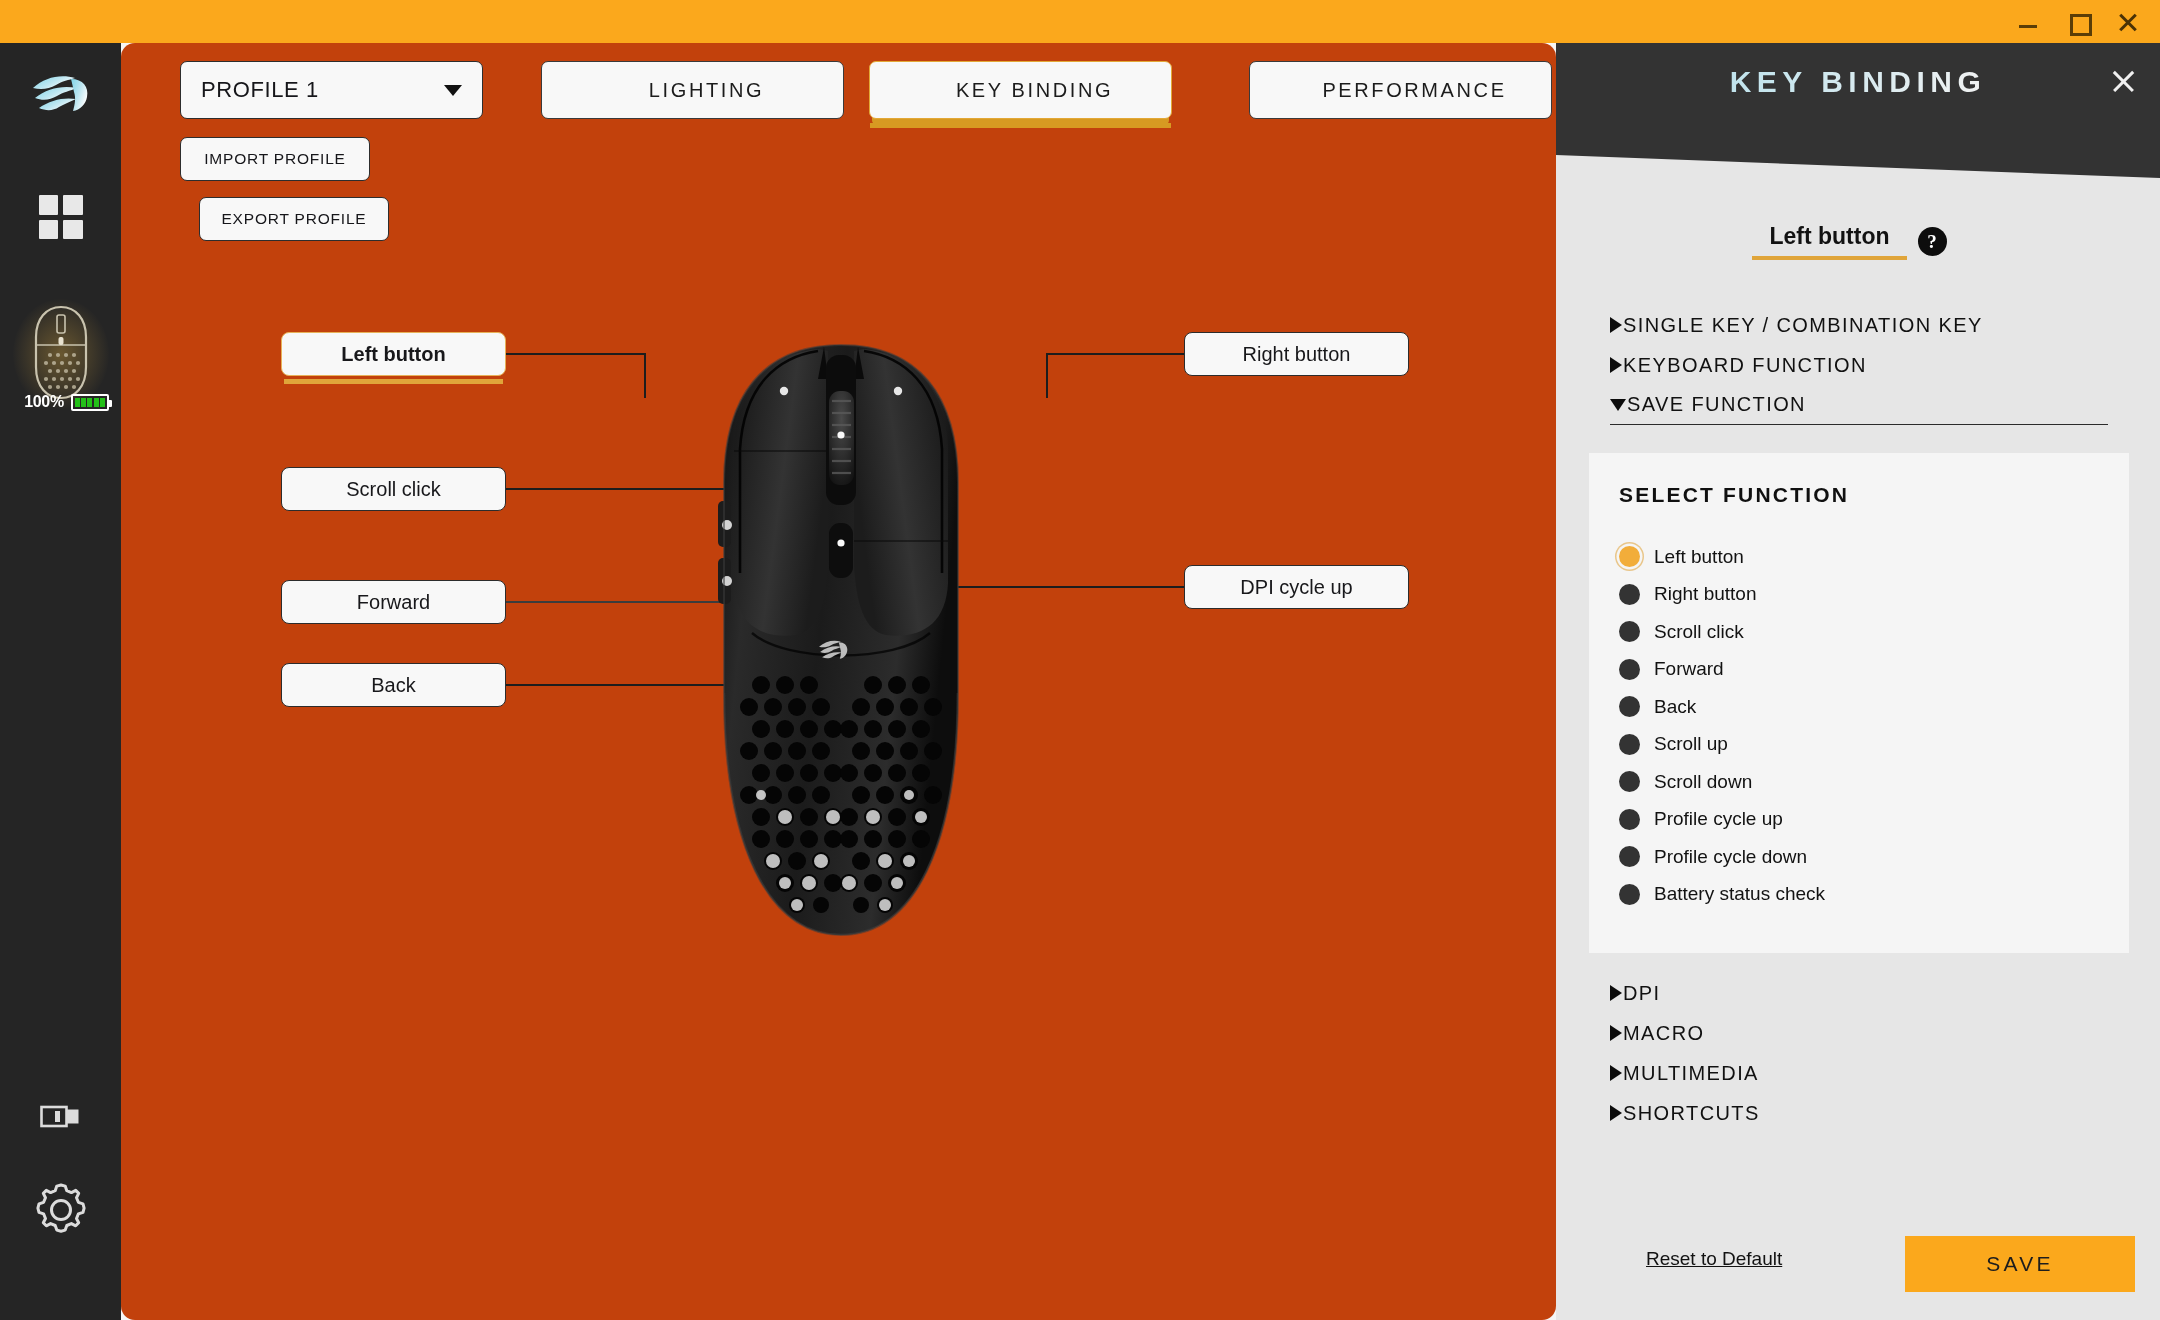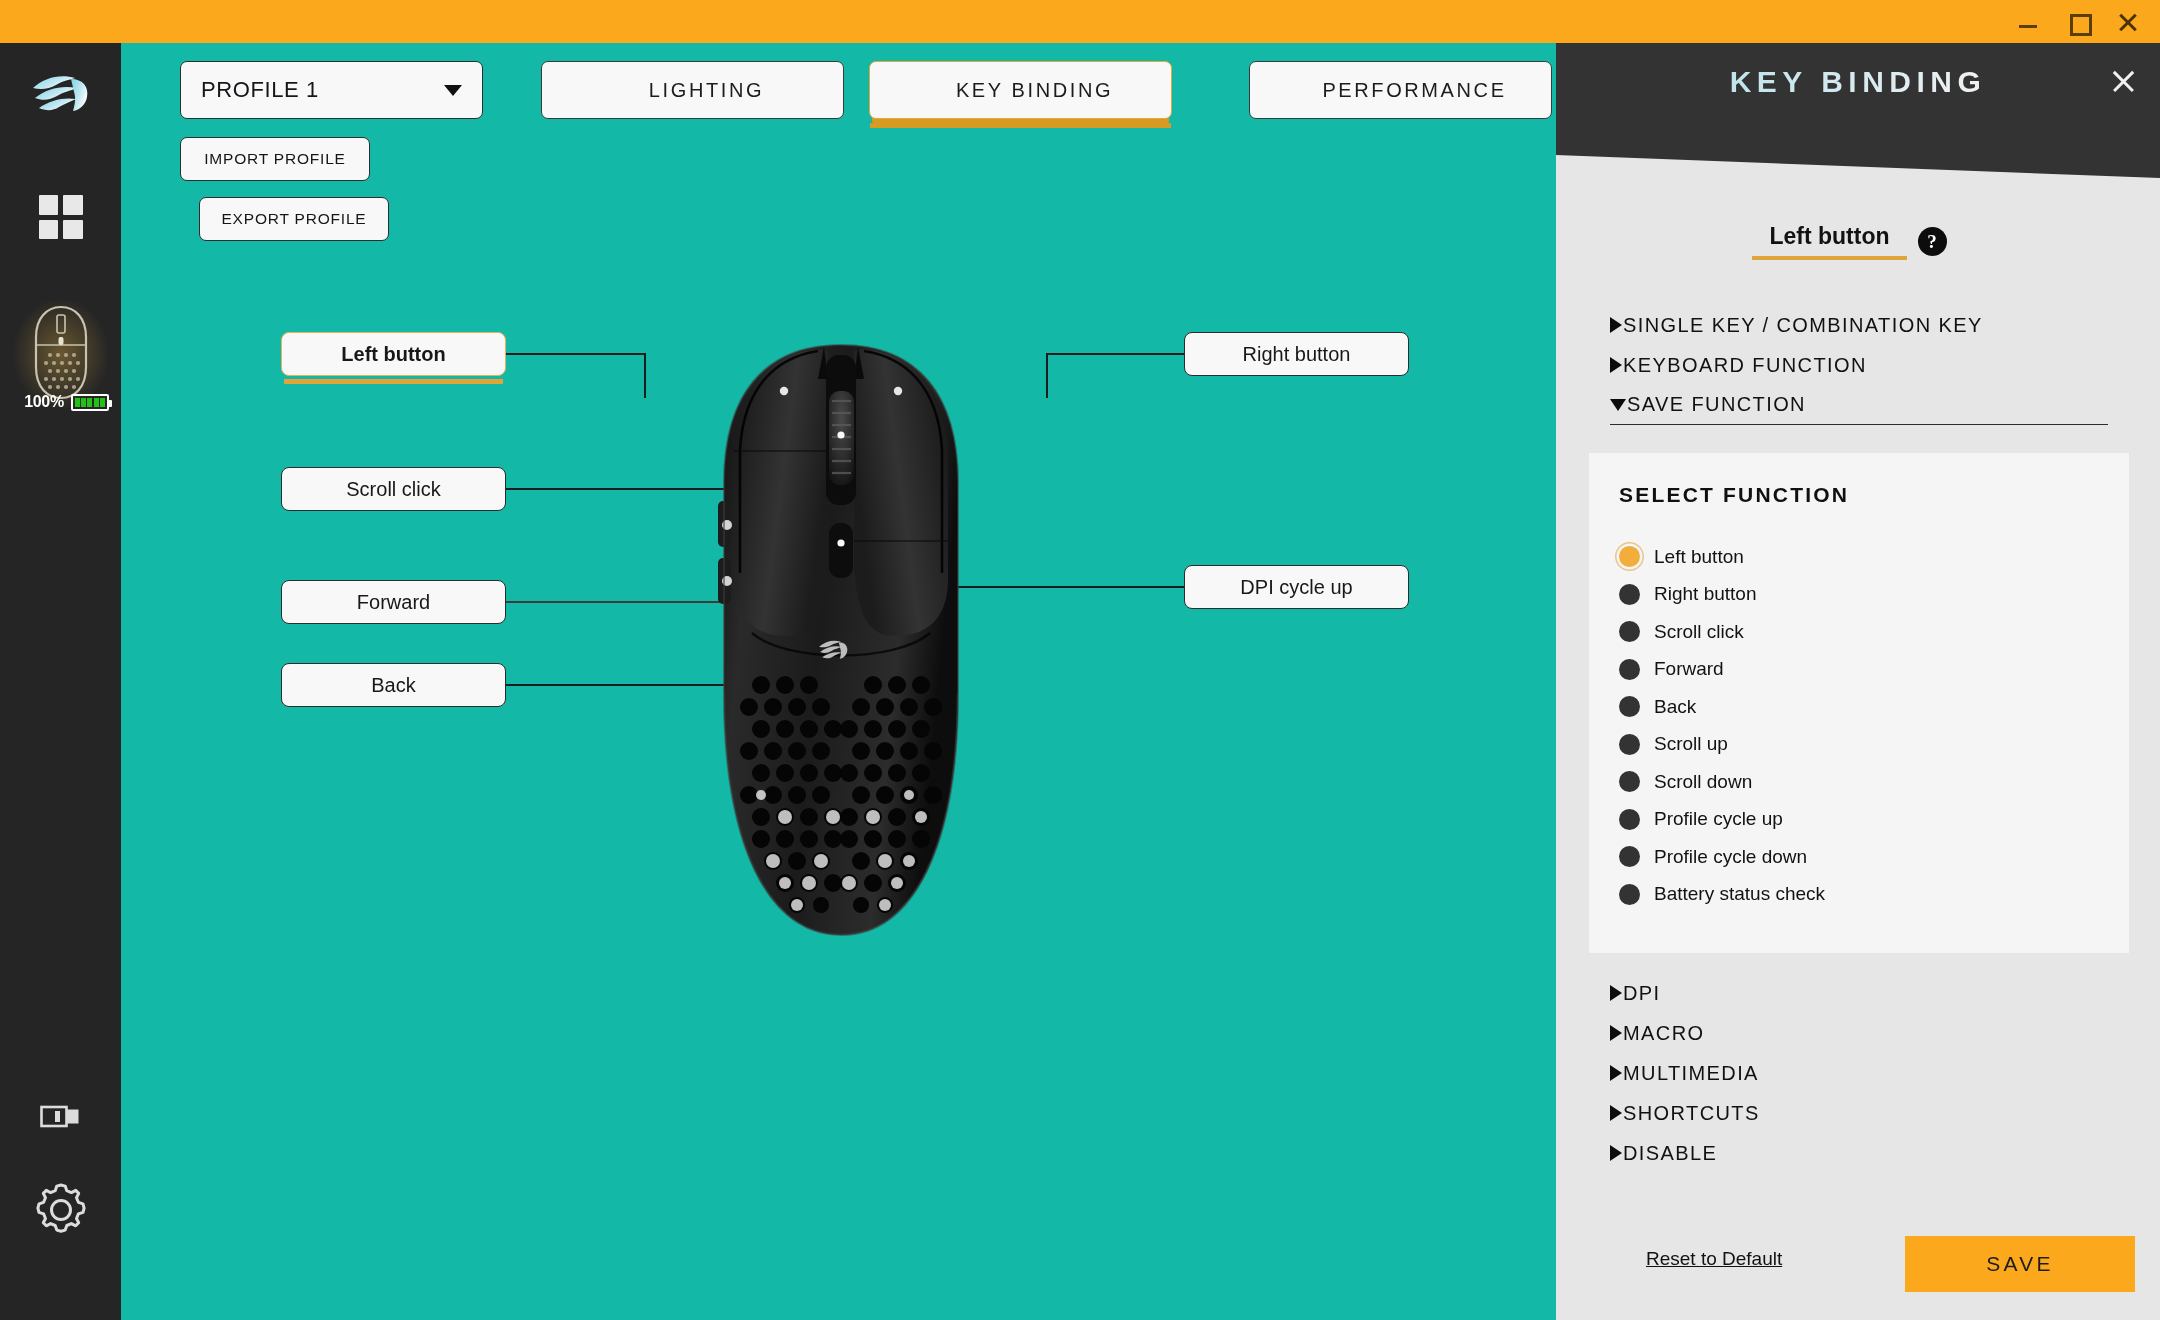--- a/index.html
+++ b/index.html
@@ -108,21 +108,22 @@
   }
   .gear-icon {
     position: absolute; top: 1138px; left: 50%; transform: translateX(-50%);
     cursor: pointer;
   }
 
   
   .main {
     position: absolute; left: 121px; top: 43px;
     width: 1435px; height: 1277px;
-    background: #14b8a6;
+    background: #c2410c;
+    border-radius: 14px;
   }
   .profile-select {
     position: absolute; left: 59px; top: 18px;
     width: 303px; height: 58px;
     border: 1.5px solid #2d2d2d; border-radius: 7px;
     background: #f8f8f8;
     display: flex; align-items: center;
     padding: 0 20px;
     cursor: pointer;
   }
@@ -729,23 +730,19 @@
         <span class="lbl">MACRO</span>
       </div>
       <div class="acc-item">
         <span class="tri-r"></span>
         <span class="lbl">MULTIMEDIA</span>
       </div>
       <div class="acc-item">
         <span class="tri-r"></span>
         <span class="lbl">SHORTCUTS</span>
       </div>
-      <div class="acc-item">
-        <span class="tri-r"></span>
-        <span class="lbl">DISABLE</span>
-      </div>
     </div>
   </div>
 
   <div class="footer-reset">Reset to Default</div>
   <div class="save-btn">SAVE</div>
 
 </div>
 
 </body></html>

